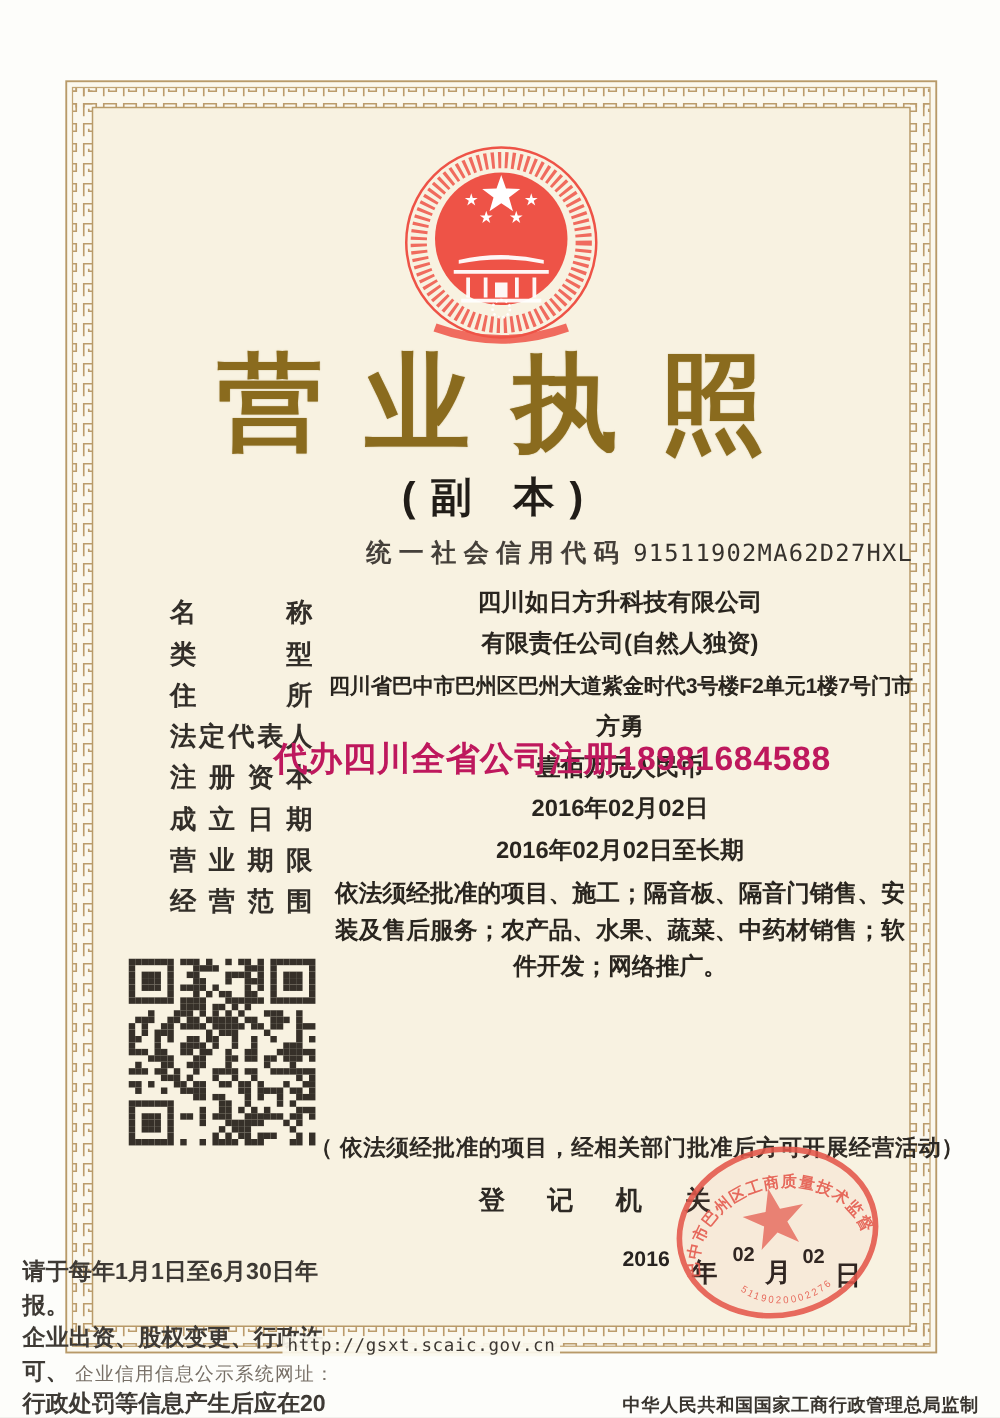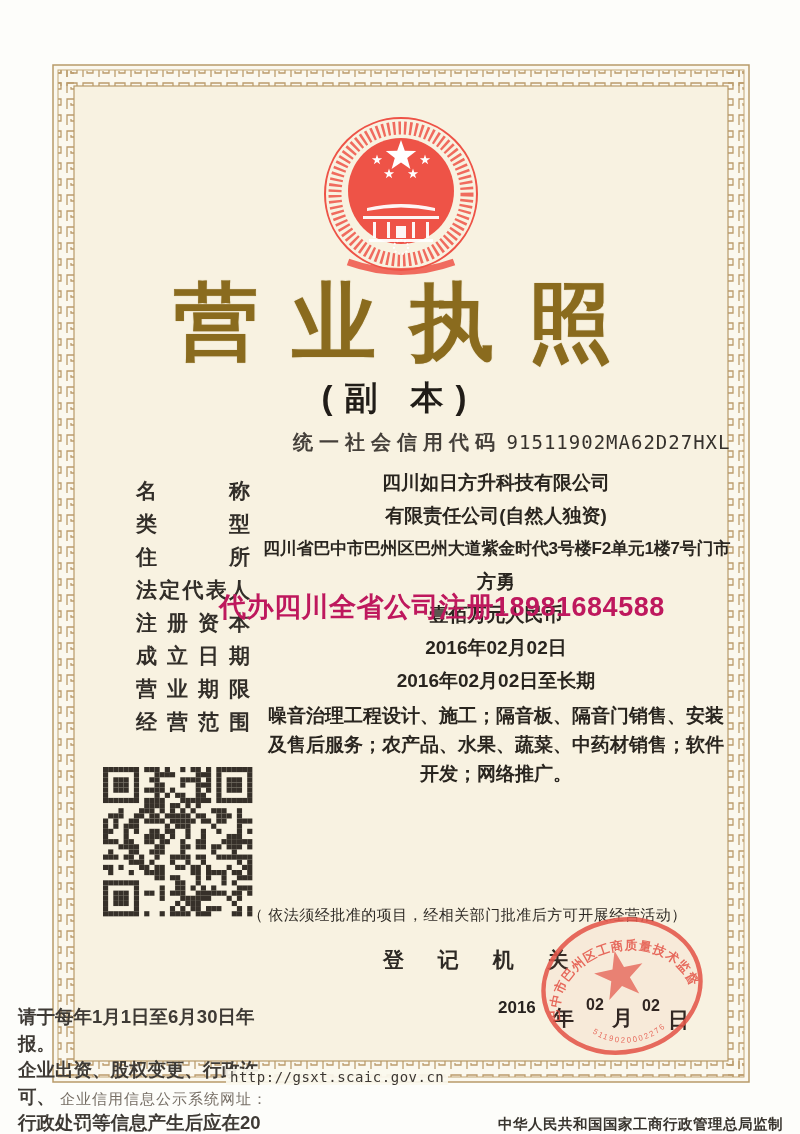--- a/index.html
+++ b/index.html
@@ -40,21 +40,21 @@
     white-space:nowrap;
     text-align:center;
   }
   .row-address .fvalue{font-size:17px;letter-spacing:-0.2px;}
   .row-scope .fvalue{white-space:normal;line-height:29px;}
   .watermark{
     left:219px;top:589px;z-index:4;
     font-size:27px;font-weight:bold;color:#be185d;white-space:nowrap;
     letter-spacing:0.5px;
   }
-  .approval-note{left:248px;top:906px;font-size:15px;font-weight:400;color:#2d2924;letter-spacing:0.5px;white-space:nowrap;}
+  .approval-note{left:248px;top:906px;font-size:18px;font-weight:700;color:#2d2924;letter-spacing:0.5px;white-space:nowrap;}
   .regauth{left:383px;top:946px;font-size:21px;font-weight:700;color:#2d2924;letter-spacing:14px;white-space:nowrap;}
   .dt{font-weight:700;color:#272320;white-space:nowrap;}
   .dt-num{font-size:16px;}
   .dt-char{font-size:21px;}
   .footnote{
     left:18px;top:1004px;width:260px;z-index:4;
     font-size:18.5px;font-weight:600;color:#3e3a35;line-height:26.5px;
   }
   .url{
     left:226px;top:1069px;z-index:4;
@@ -606,21 +606,21 @@
           </div>
         <div class="fvalue">2016年02月02日至长期</div>
       </div>
       <div class="row row-scope" style="top:701px">
         <div class="flabel">
             <span>经</span>
             <span>营</span>
             <span>范</span>
             <span>围</span>
           </div>
-        <div class="fvalue">噪音治理工程设计、施工；隔音板、隔音门销售、安装及售后服务；农产品、水果、蔬菜、中药材销售；软件开发；网络推广。</div>
+        <div class="fvalue">依法须经批准的项目、施工；隔音板、隔音门销售、安装及售后服务；农产品、水果、蔬菜、中药材销售；软件开发；网络推广。</div>
       </div>
     </div>
 
     <div class="abs approval-note">（ 依法须经批准的项目，经相关部门批准后方可开展经营活动）</div>
     <div class="abs regauth">登 记 机 关</div>
 
     <div class="abs dt dt-num" style="left:498px;top:998px;font-size:17px">2016</div>
     <div class="abs dt dt-char" style="left:553px;top:1004px">年</div>
     <div class="abs dt dt-num" style="left:586px;top:996px">02</div>
     <div class="abs dt dt-char" style="left:612px;top:1004px">月</div>

